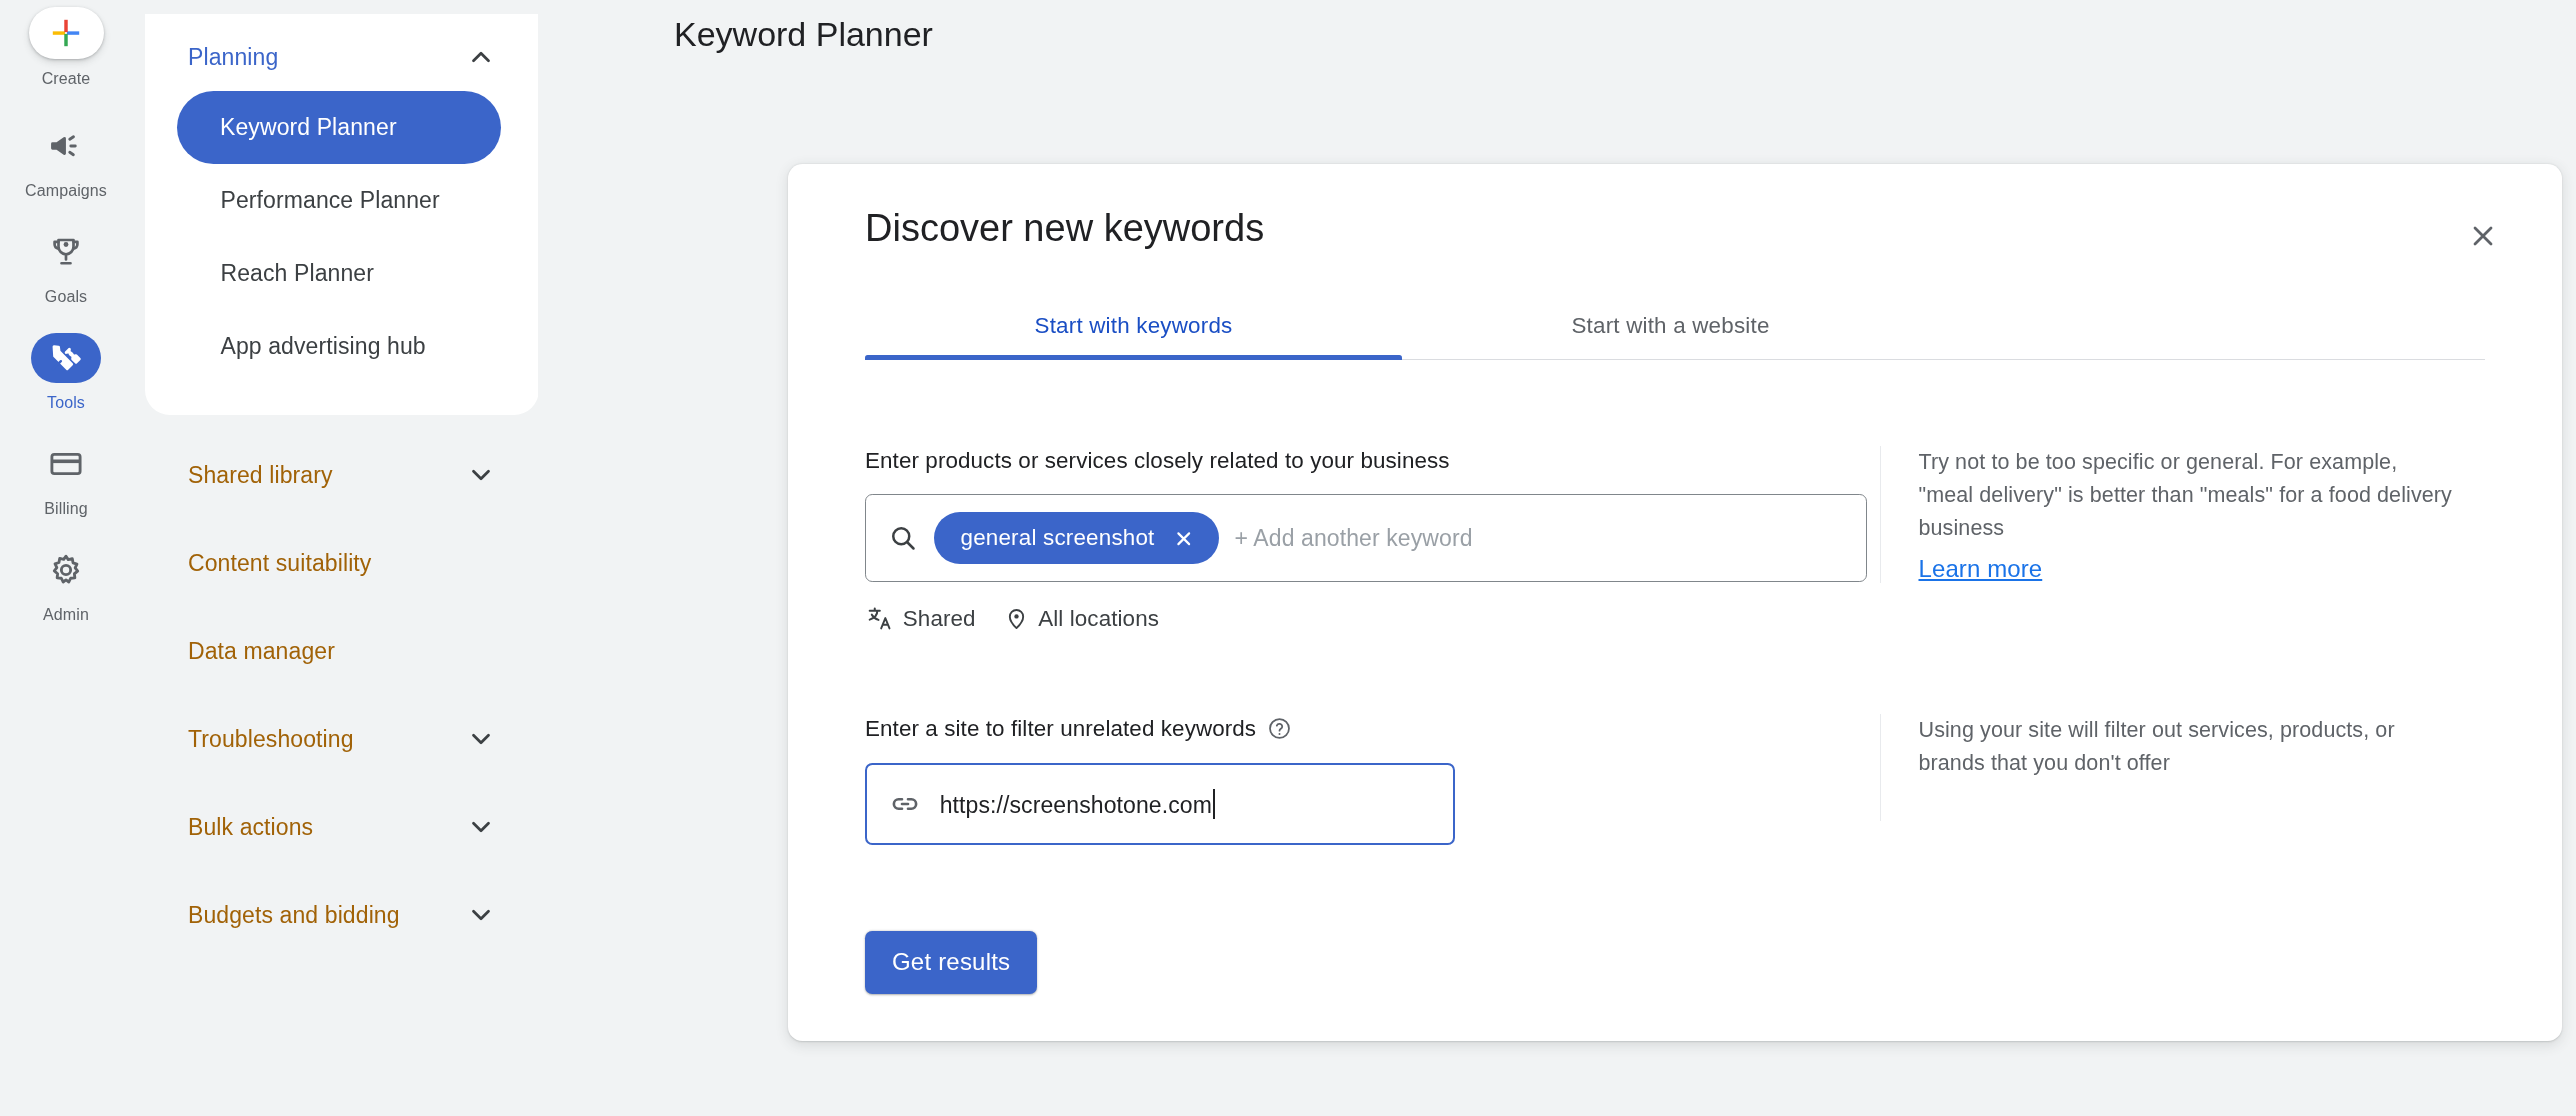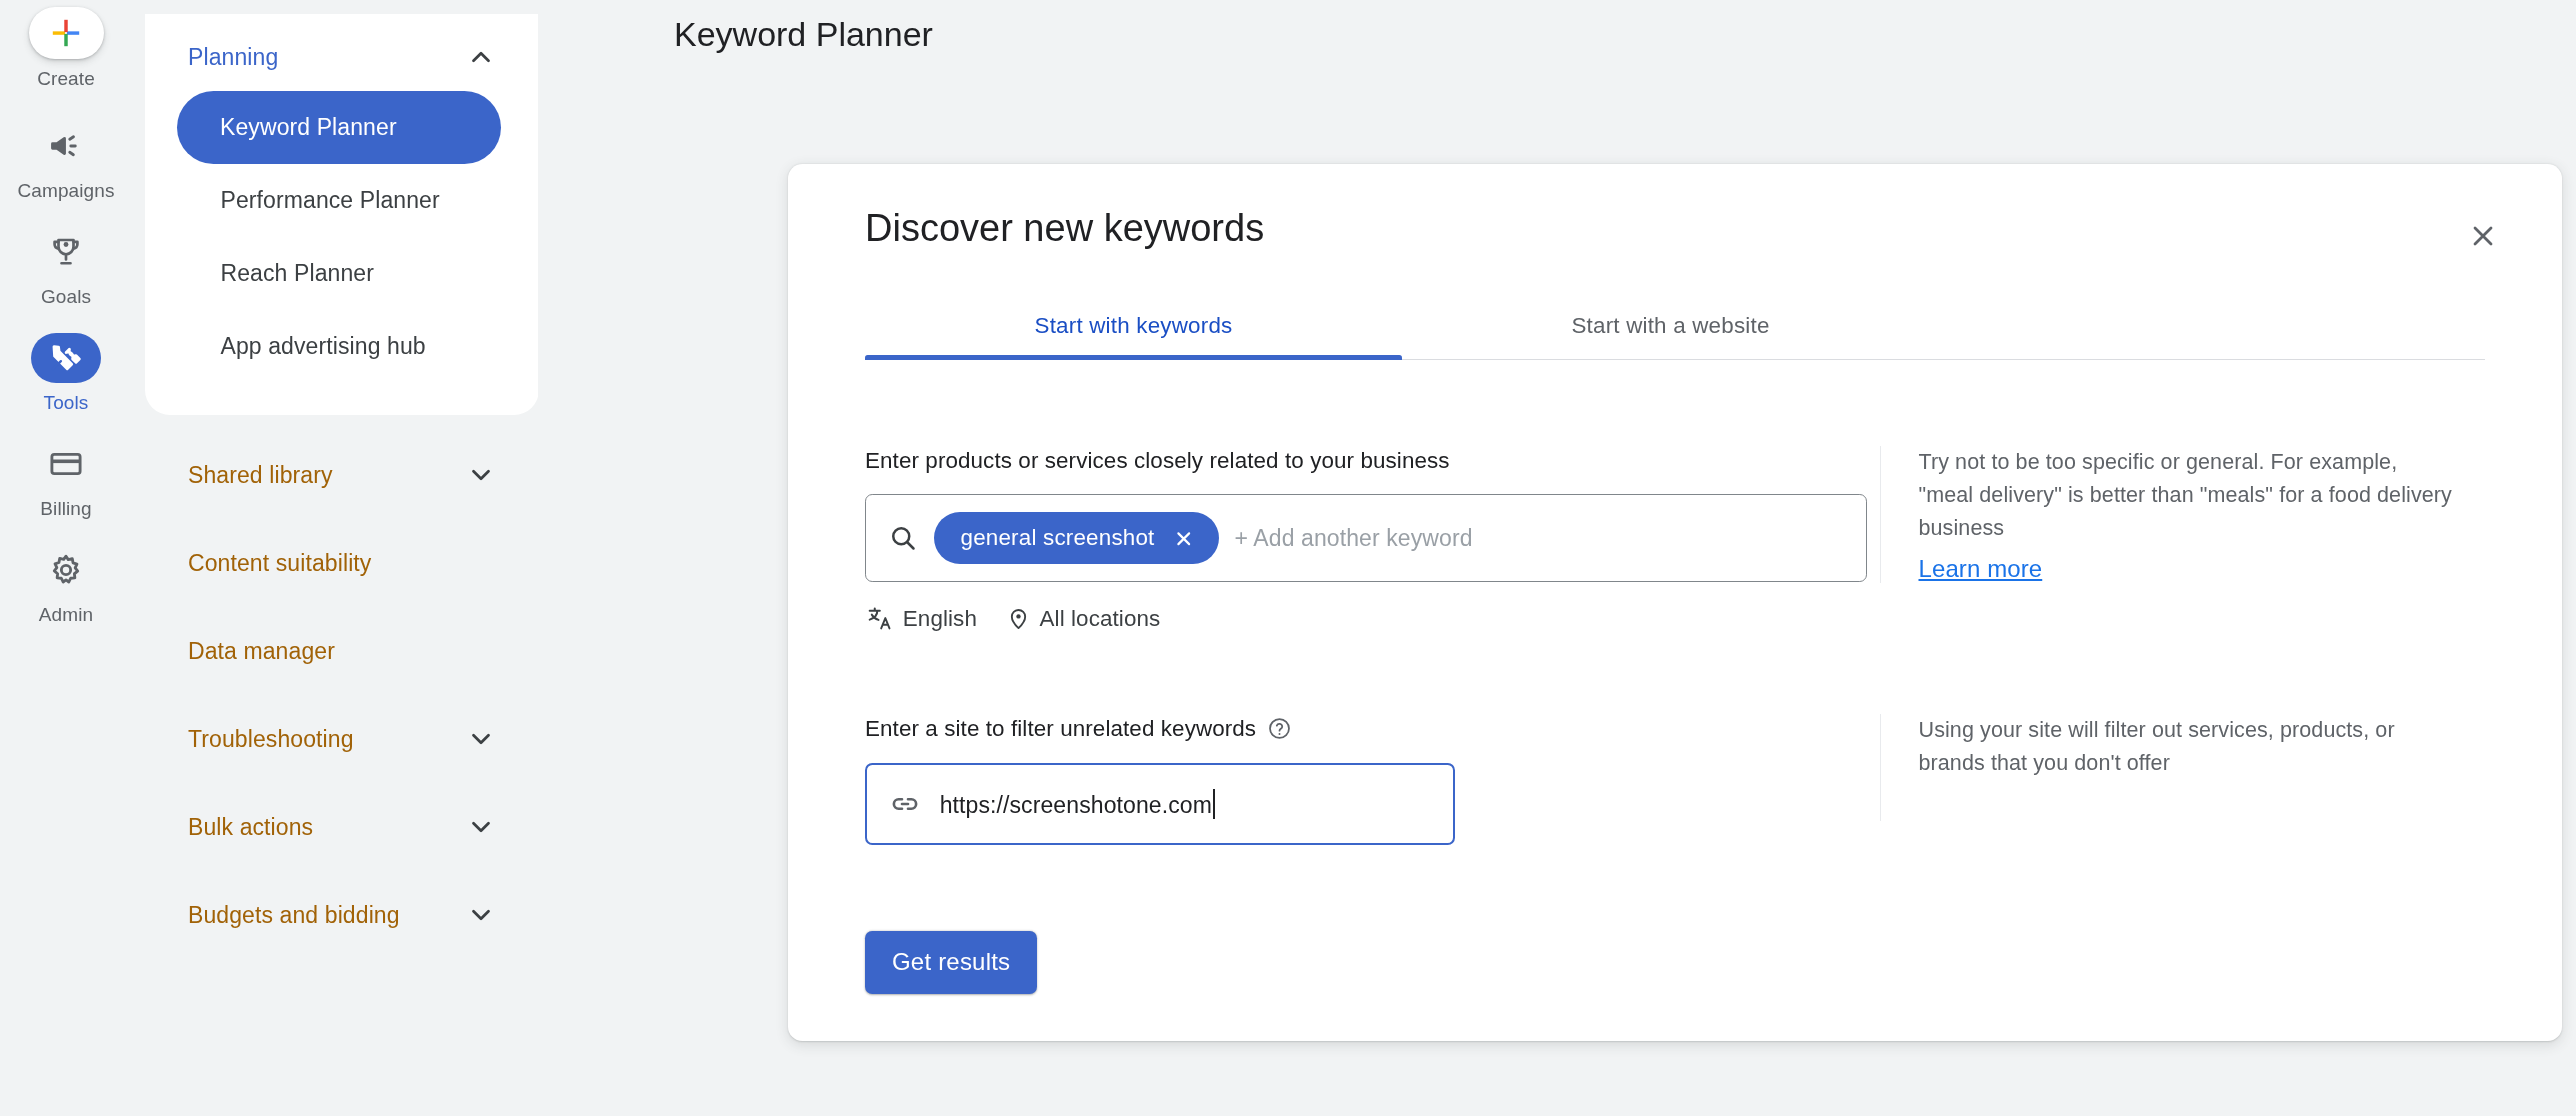--- a/index.html
+++ b/index.html
@@ -60,21 +60,21 @@
   .rail-pill.create-fab {
     background: #ffffff;
     box-shadow: 0 0.9px 2.7px rgba(60,64,67,.3), 0 3.6px 7.2px rgba(60,64,67,.15);
     width: 75px;
     height: 52px;
     border-radius: 27px;
   }
 
   .rail-label {
     margin-top: 8px;
-    font-size: 19px;
+    font-size: 16px;
     line-height: 23px;
     color: #5f6368;
     letter-spacing: 0.1px;
   }
   .rail-label.active-label { color: #3b65c9; font-weight: 500; }
 
   .rail-spacer { height: 5.4px; }
 
   
   .sidenav {
@@ -587,21 +587,21 @@
 
             <span class="kw-placeholder">+ Add another keyword</span>
           </div>
 
           <div class="meta-row">
             <div class="meta-item">
               <svg width="27" height="27" viewBox="0 0 24 24" fill="none" stroke="#3c4043" stroke-width="1.8" stroke-linecap="round" stroke-linejoin="round">
                 <path d="M2.4 5.2h9M6.9 3.2v2M9.2 5.2c0 3.6-3 6.6-6.8 7.8M4.3 8.6c1.3 2.3 3.4 3.8 5.9 4.6"></path>
                 <path d="M12.6 20.8l3.7-9.2 3.7 9.2M14.1 17.6h4.4" stroke-width="1.7"></path>
               </svg>
-              <span>English</span>
+              <span>Shared</span>
             </div>
             <div class="meta-item">
               <svg width="25" height="25" viewBox="0 0 24 24" fill="none" stroke="#3c4043" stroke-width="1.8" stroke-linejoin="round">
                 <path d="M12 21.2s6.4-6.2 6.4-11A6.4 6.4 0 0 0 5.6 10.2c0 4.8 6.4 11 6.4 11z"></path>
                 <circle cx="12" cy="10" r="2.1" fill="#3c4043" stroke="none"></circle>
               </svg>
               <span>All locations</span>
             </div>
           </div>
 

